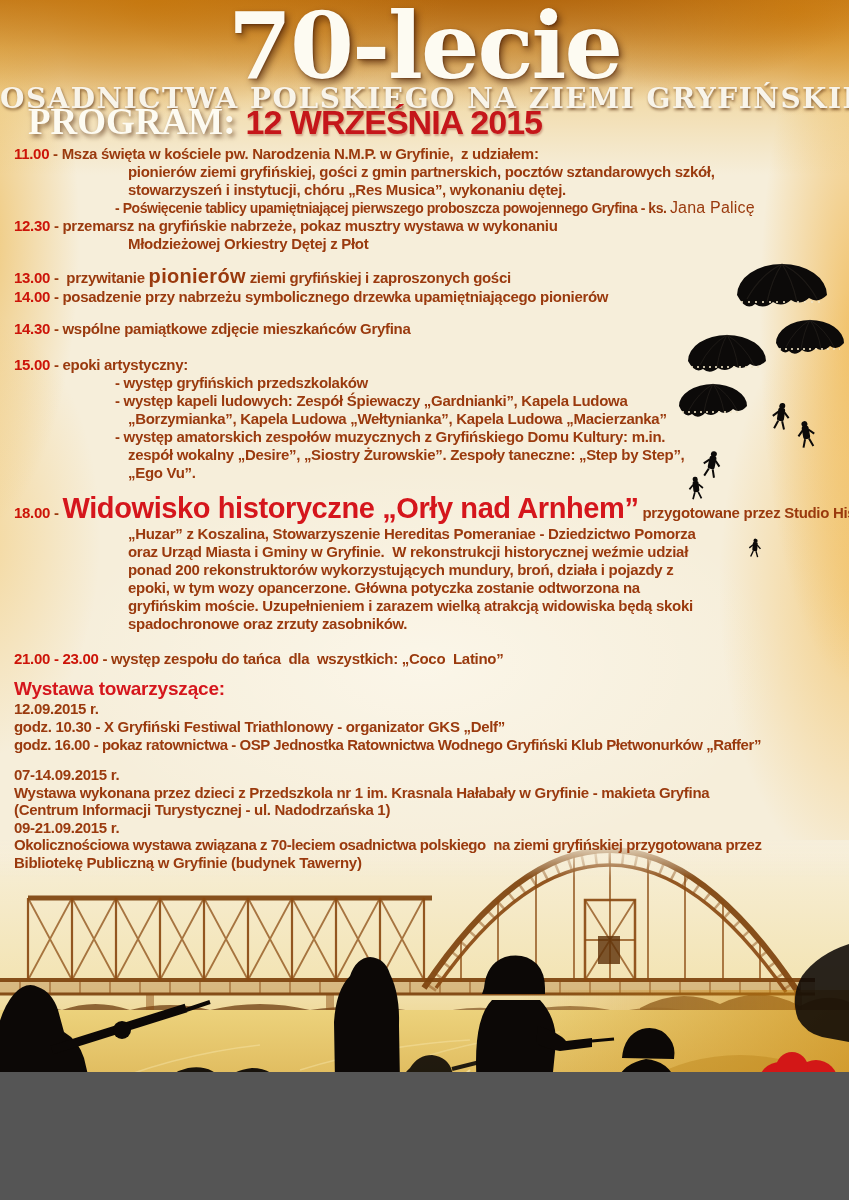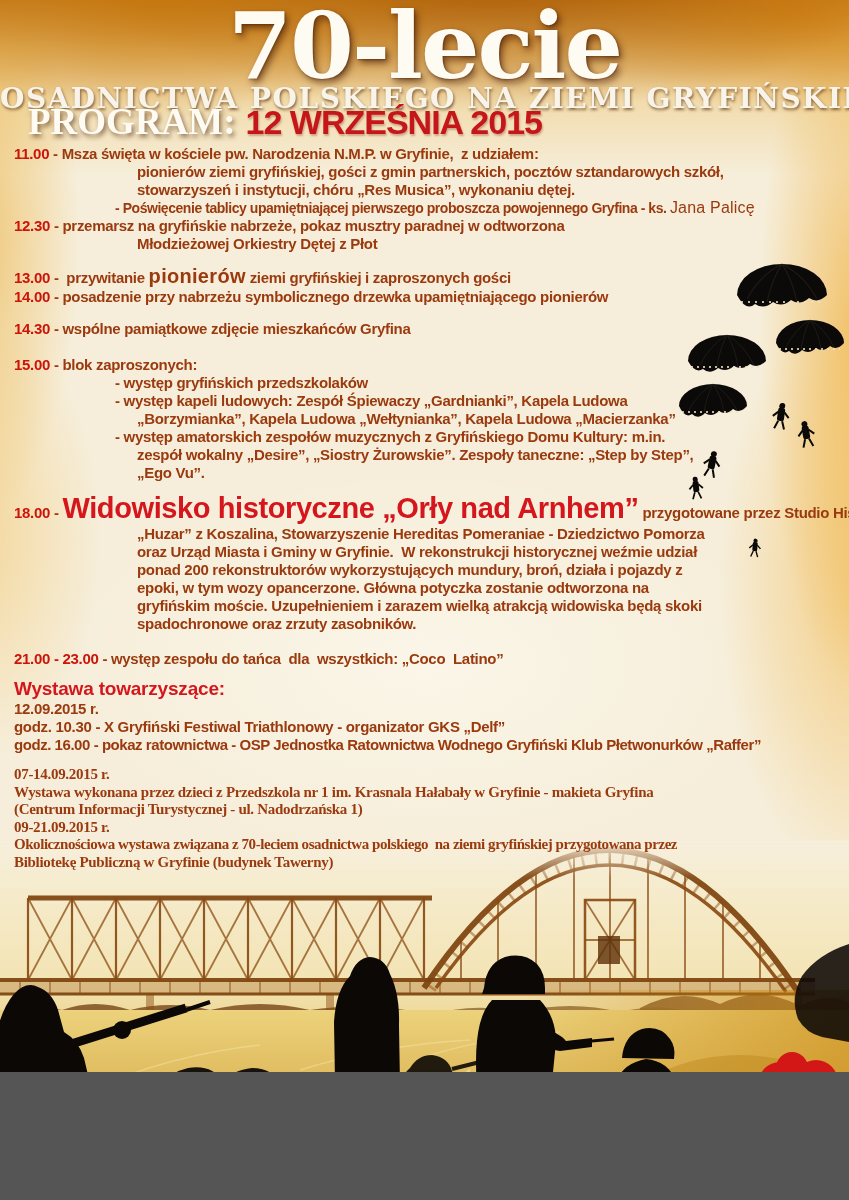--- a/index.html
+++ b/index.html
@@ -37,36 +37,36 @@
   }
   .program-date{
     font-family:"Liberation Sans", sans-serif;font-weight:bold;font-size:34px;
     color:#c5161a;letter-spacing:-1px;margin-left:10px;
     text-shadow:1px 2px 2px rgba(130,20,8,.3);
   }
   
   .schedule{position:absolute;top:145px;left:0;width:849px;z-index:4;
     font-weight:bold;font-size:15px;line-height:18px;letter-spacing:-.3px;color:#9a3a0e;}
   .line{white-space:pre;padding-left:14px;}
-  .ind1{padding-left:128px;margin-left:9px;}
+  .ind1{padding-left:128px;}
   .indd{padding-left:115px;}
   .time{color:#cc1408;text-align:right;}
   .sep{color:#9a3a0e;}
   .big-word{font-size:20px;letter-spacing:.3px;}
   .tight{font-size:14px;letter-spacing:-.45px;}
   .name-alt{font-weight:normal;font-size:16px;letter-spacing:.2px;}
   .mt13{margin-top:13px;}.mt14{margin-top:14px;}.mt17{margin-top:17px;}.mt18{margin-top:18px;}
   .h13{line-height:20px;}
   .headline-line{line-height:24px;}
   .headline{color:#d5161c;font-size:29px;letter-spacing:-.4px;}
   
   .extras{position:absolute;top:678px;left:0;width:849px;z-index:4;
     font-weight:bold;font-size:15px;line-height:18px;letter-spacing:-.3px;color:#9a3a0e;}
   .extras-heading{color:#d5161c;font-size:19px;line-height:22px;letter-spacing:-.2px;}
-  .exhib{margin-top:12px;line-height:17.5px;font-family:Liberation Serif, serif;}
+  .exhib{margin-top:12px;line-height:17.5px;}
   .wide{letter-spacing:-.45px;}
   
   .collage{position:absolute;left:0;top:840px;width:849px;height:360px;z-index:1;}
   .parachutes{position:absolute;left:640px;top:255px;width:209px;height:330px;z-index:2;}
 </style>
 </head>
 <body>
 
 <div class="poster">
 
@@ -299,38 +299,38 @@
   <div class="schedule">
 
     <div>
       <div class="line"><span class="time">11.00</span><span class="sep"> - </span><span>Msza święta w kościele pw. Narodzenia N.M.P. w Gryfinie,  z udziałem:</span></div>
       <div class="line ind1">pionierów ziemi gryfińskiej, gości z gmin partnerskich, pocztów sztandarowych szkół,</div>
       <div class="line ind1">stowarzyszeń i instytucji, chóru „Res Musica”, wykonaniu dętej.</div>
       <div class="line indd tight"><span>- </span><span>Poświęcenie tablicy upamiętniającej pierwszego proboszcza powojennego Gryfina - ks. </span><span class="name-alt">Jana Palicę</span></div>
     </div>
 
     <div>
-      <div class="line"><span class="time">12.30</span><span class="sep"> - </span><span>przemarsz na gryfińskie nabrzeże, pokaz musztry paradnej w odtworzona</span></div>
+      <div class="line"><span class="time">12.30</span><span class="sep"> - </span><span>przemarsz na gryfińskie nabrzeże, pokaz musztry wystawa w wykonaniu</span></div>
       <div class="line ind1">Młodzieżowej Orkiestry Dętej z Płot</div>
     </div>
 
     <div class="mt13">
       <div class="line h13"><span class="time">13.00</span><span class="sep"> - </span><span> przywitanie </span><span class="big-word">pionierów</span><span> ziemi gryfińskiej i zaproszonych gości</span></div>
     </div>
 
     <div>
       <div class="line"><span class="time">14.00</span><span class="sep"> - </span><span>posadzenie przy nabrzeżu symbolicznego drzewka upamiętniającego pionierów</span></div>
     </div>
 
     <div class="mt14">
       <div class="line"><span class="time">14.30</span><span class="sep"> - </span><span>wspólne pamiątkowe zdjęcie mieszkańców Gryfina</span></div>
     </div>
 
     <div class="mt18">
-      <div class="line"><span class="time">15.00</span><span class="sep"> - </span><span>blok zaproszonych:</span></div>
+      <div class="line"><span class="time">15.00</span><span class="sep"> - </span><span>epoki artystyczny:</span></div>
       <div class="line indd"><span>- </span><span>występ gryfińskich przedszkolaków</span></div>
       <div class="line indd"><span>- </span><span>występ kapeli ludowych: Zespół Śpiewaczy „Gardnianki”, Kapela Ludowa</span></div>
       <div class="line ind1">„Borzymianka”, Kapela Ludowa „Wełtynianka”, Kapela Ludowa „Macierzanka”</div>
       <div class="line indd"><span>- </span><span>występ amatorskich zespołów muzycznych z Gryfińskiego Domu Kultury: m.in.</span></div>
       <div class="line ind1">zespół wokalny „Desire”, „Siostry Żurowskie”. Zespoły taneczne: „Step by Step”,</div>
       <div class="line ind1">„Ego Vu”.</div>
     </div>
 
     <div class="mt14">
       <div class="line headline-line"><span class="time">18.00</span><span class="sep"> - </span><span class="headline">Widowisko historyczne „Orły nad Arnhem”</span><span> przygotowane przez Studio Historyczne</span></div>

